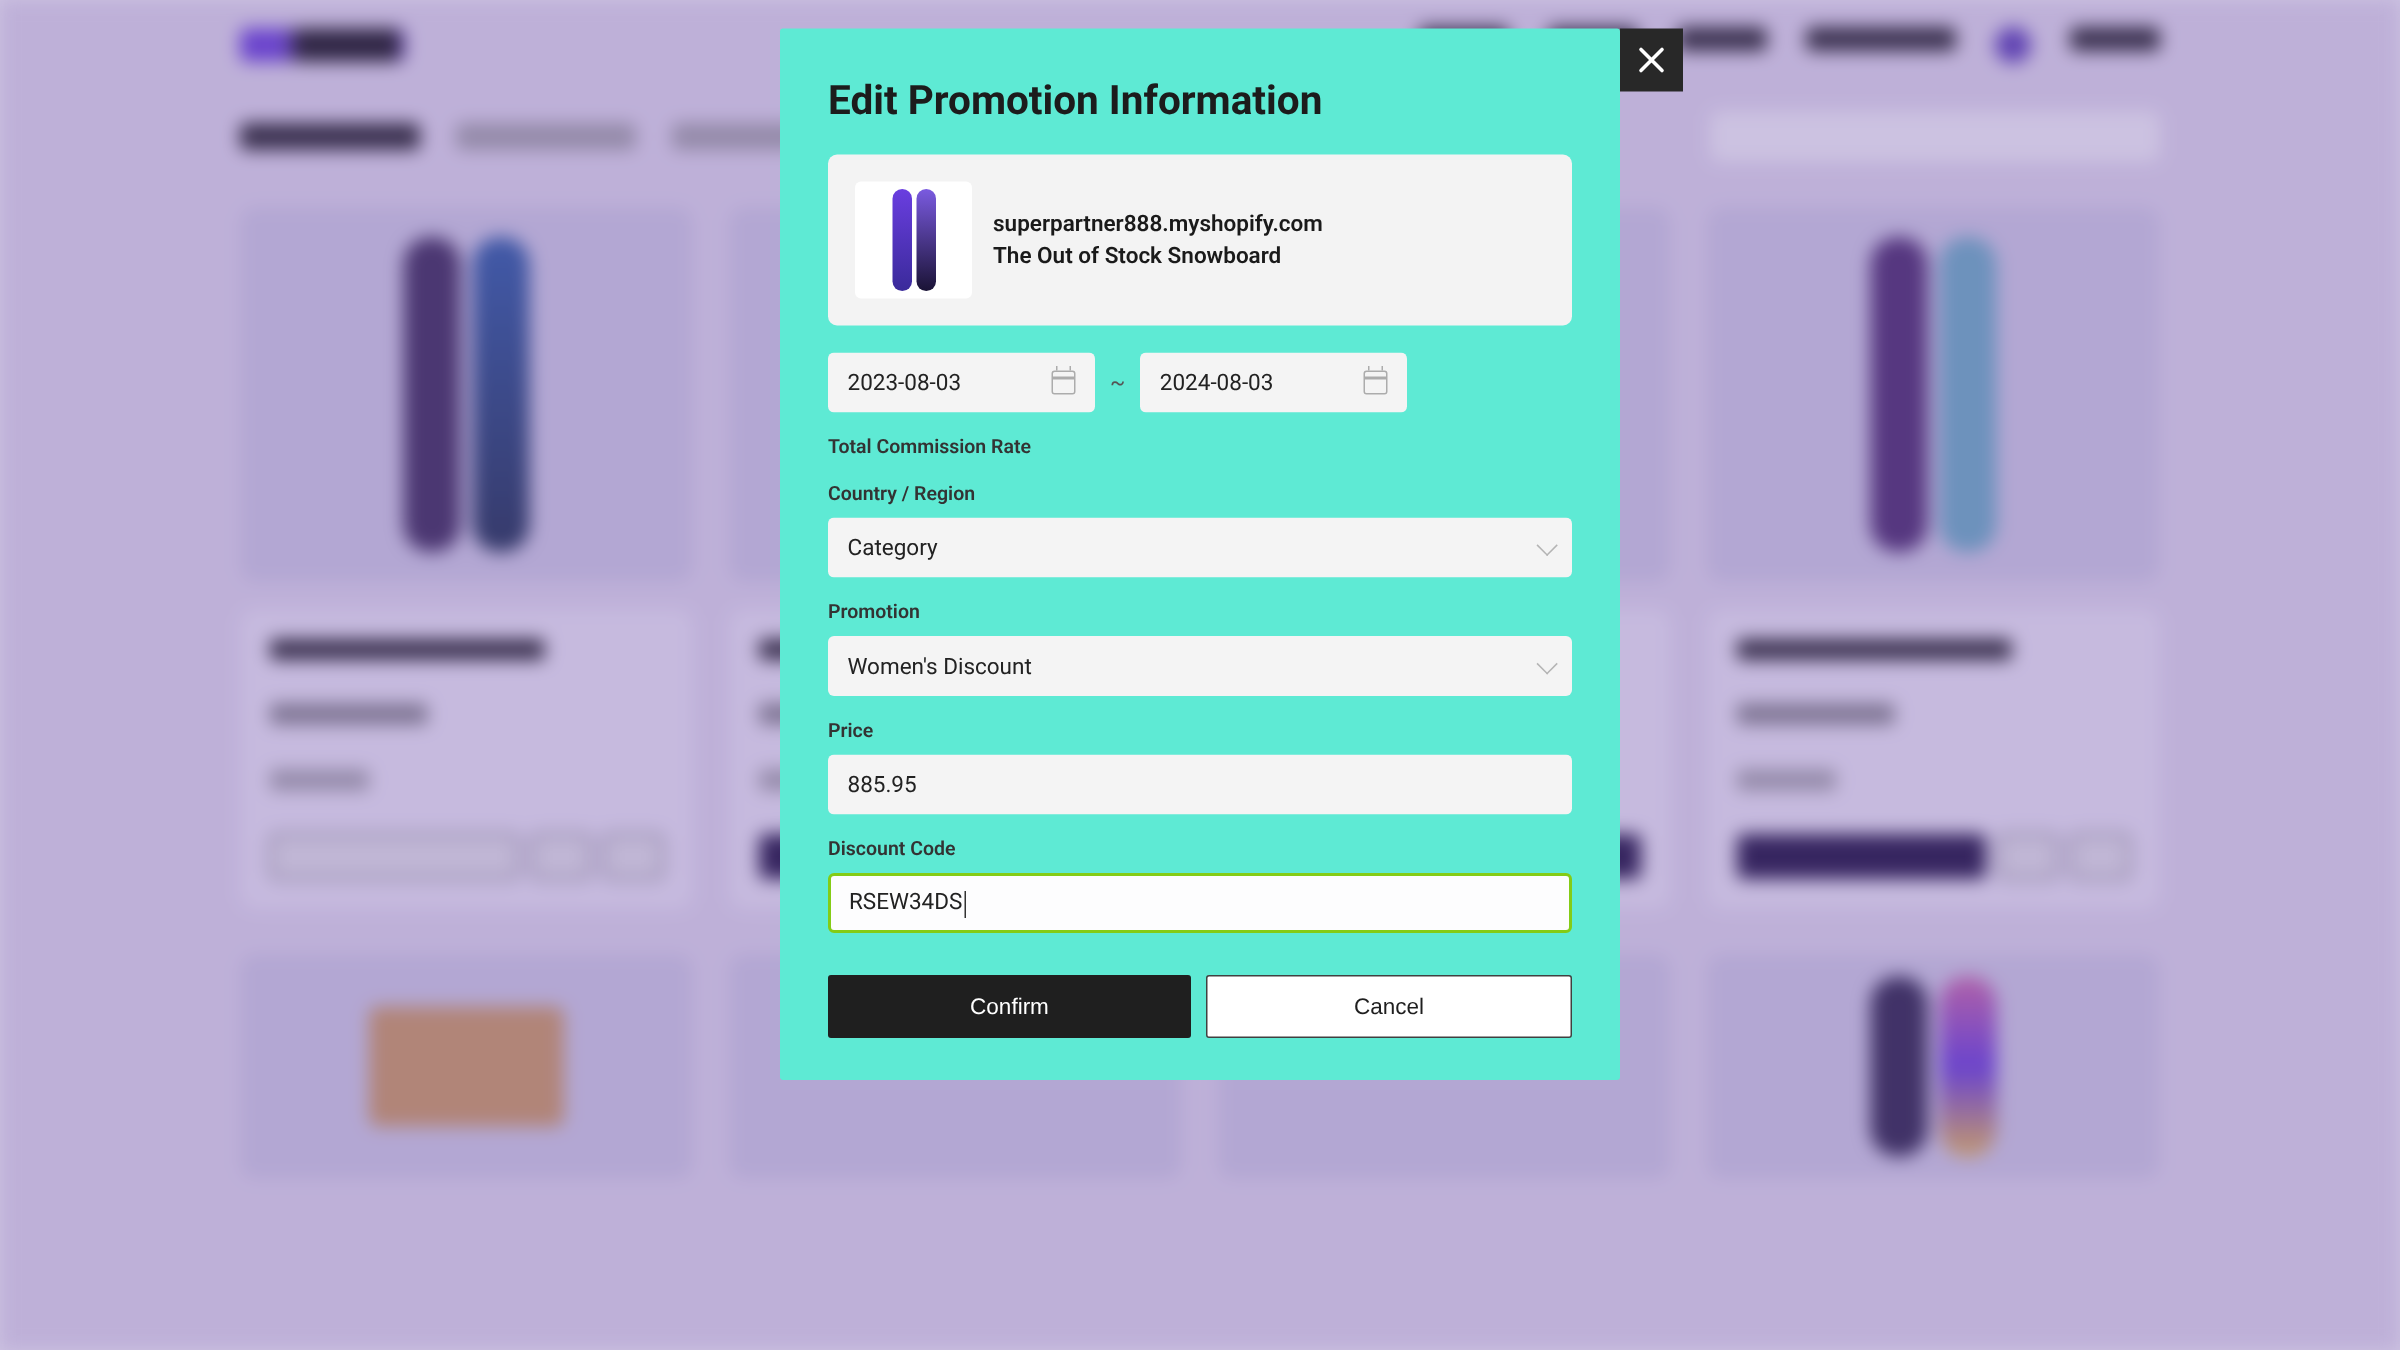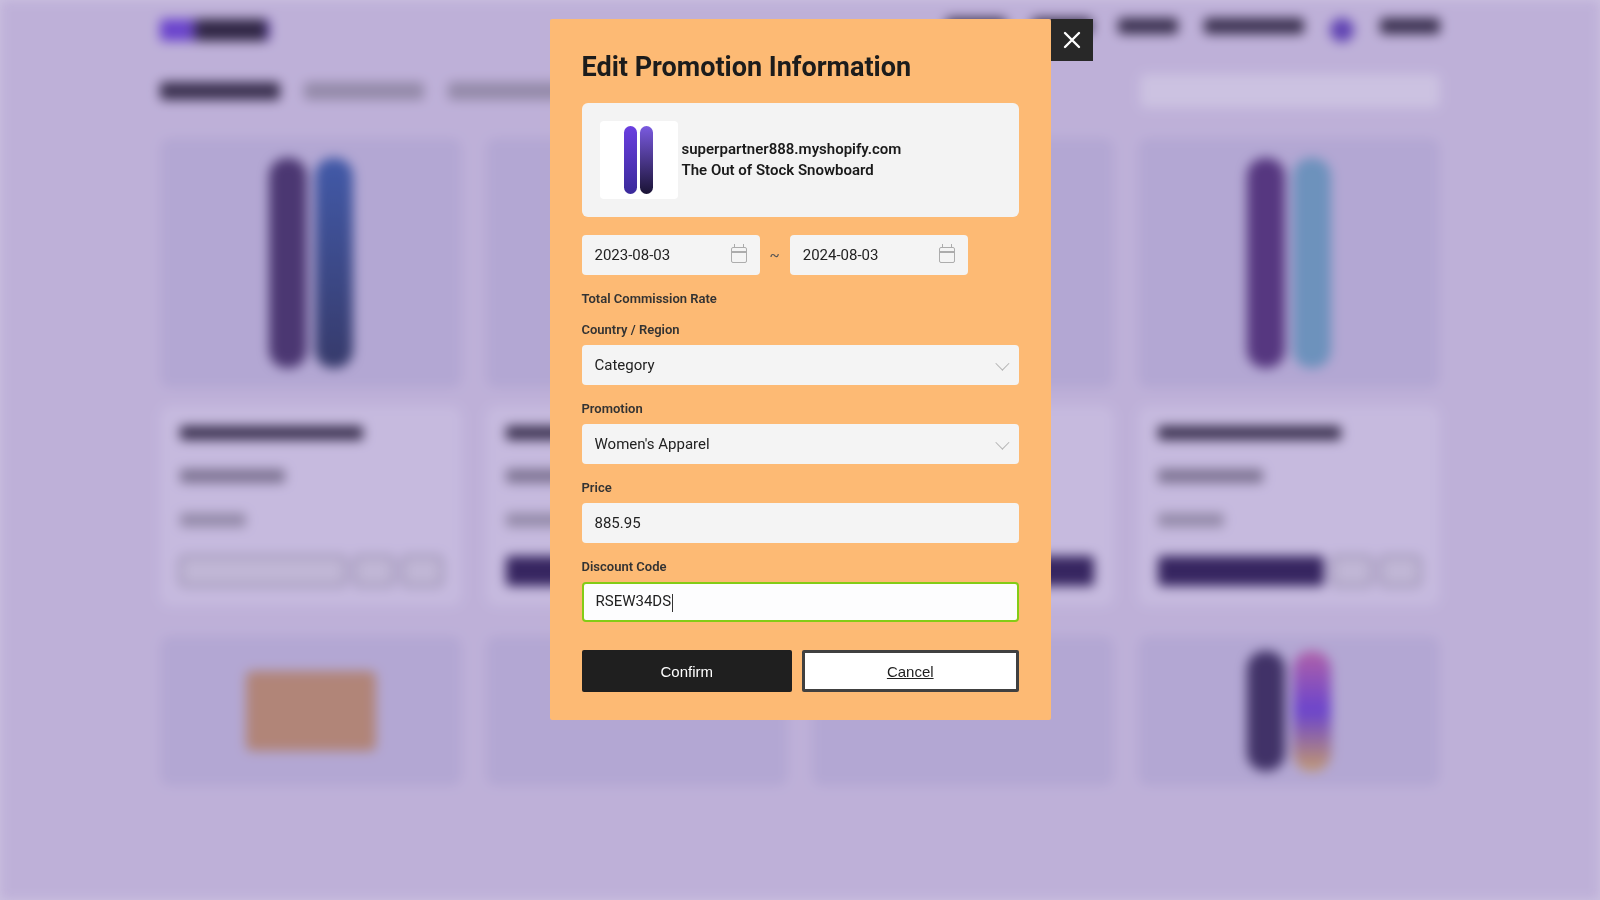--- a/index.html
+++ b/index.html
@@ -54,22 +54,22 @@
   }
 
   
   .modal-wrap {
     position: absolute; inset: 0;
     display: flex; align-items: flex-start; justify-content: center;
     padding-top: 19px;
   }
   .modal {
     position: relative;
-    width: 501px;
-    background: #fdba74;
+    width: 560px;
+    background: #5eead4;
     border-radius: 2px;
     padding: 32px 32px 28px;
   }
   .close-btn {
     position: absolute;
     top: 0; right: -42px;
     width: 42px; height: 42px;
     background: #282828;
     color: #fff;
     display: flex; align-items: center; justify-content: center;
@@ -81,21 +81,21 @@
     font-size: 27px;
     font-weight: 700;
     color: #1c1c1c;
     margin-bottom: 20px;
   }
   .product-box {
     background: #f3f3f3;
     border-radius: 6px;
     padding: 18px;
     display: flex;
-    gap: 4px;
+    gap: 14px;
     align-items: center;
     margin-bottom: 18px;
   }
   .product-thumb {
     width: 78px; height: 78px;
     background: #fff;
     border-radius: 4px;
     display:flex;align-items:center;justify-content:center;gap:3px;
   }
   .product-thumb span{width:13px;height:68px;border-radius:7px;}
@@ -152,21 +152,21 @@
   }
   .text-input .cursor{
     display:inline-block;width:1px;height:18px;background:#333;vertical-align:middle;margin-left:1px;
   }
   .btn-row{ display:flex; gap:10px; margin-top:28px;}
   .btn{
     flex:1;height:42px;border-radius:2px;font-size:15px;font-weight:500;
     display:flex;align-items:center;justify-content:center;cursor:pointer;
   }
   .btn-primary{ background:#1f1f1f;color:#fff;border:none;}
-  .btn-secondary{ background:#fff;color:#1f1f1f;border:3px solid #404040;text-decoration:underline;}
+  .btn-secondary{ background:#fff;color:#1f1f1f;border:1px solid #404040;}
 </style>
 </head>
 <body>
 
 <div class="backdrop">
   <div class="backdrop-header">
     <div class="backdrop-logo">
         <span></span>
         <span></span>
       </div>
@@ -298,21 +298,21 @@
       <label class="field-label">Country / Region</label>
       <div class="select-input">
         <span>Category</span>
         <span class="chevron-icon"></span>
       </div>
     </div>
 
     <div class="field-group">
       <label class="field-label">Promotion</label>
       <div class="select-input">
-        <span>Women's Apparel</span>
+        <span>Women's Discount</span>
         <span class="chevron-icon"></span>
       </div>
     </div>
 
     <div class="field-group">
       <label class="field-label">Price</label>
       <div class="text-input">
         <span>885.95</span>
       </div>
     </div>

